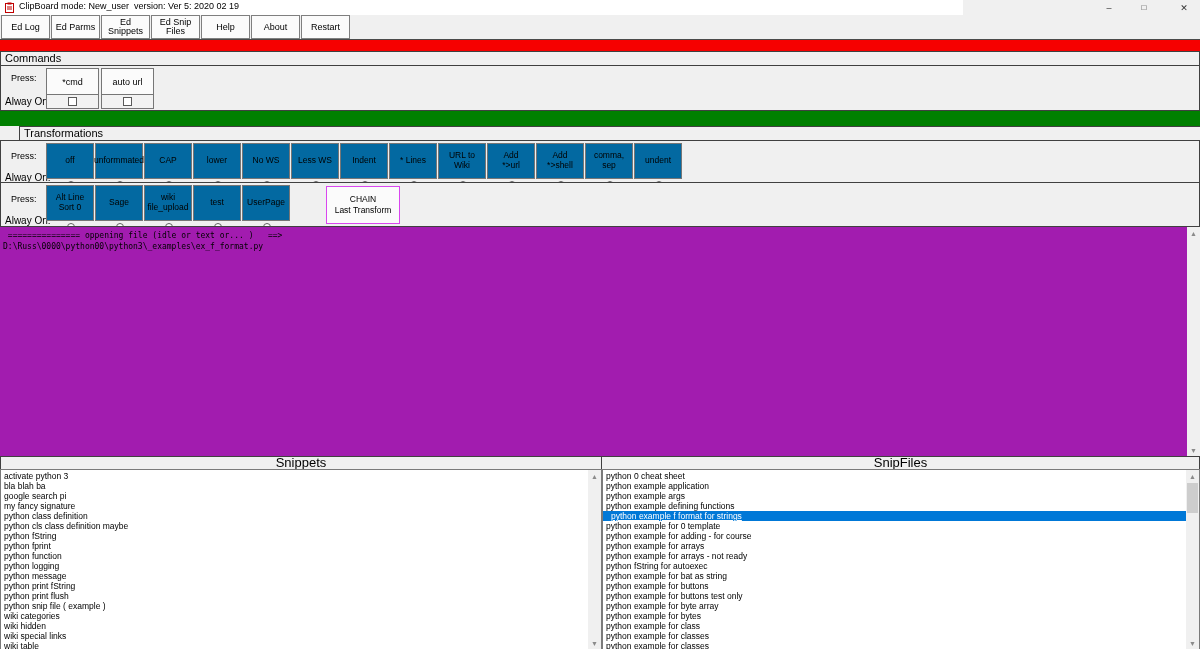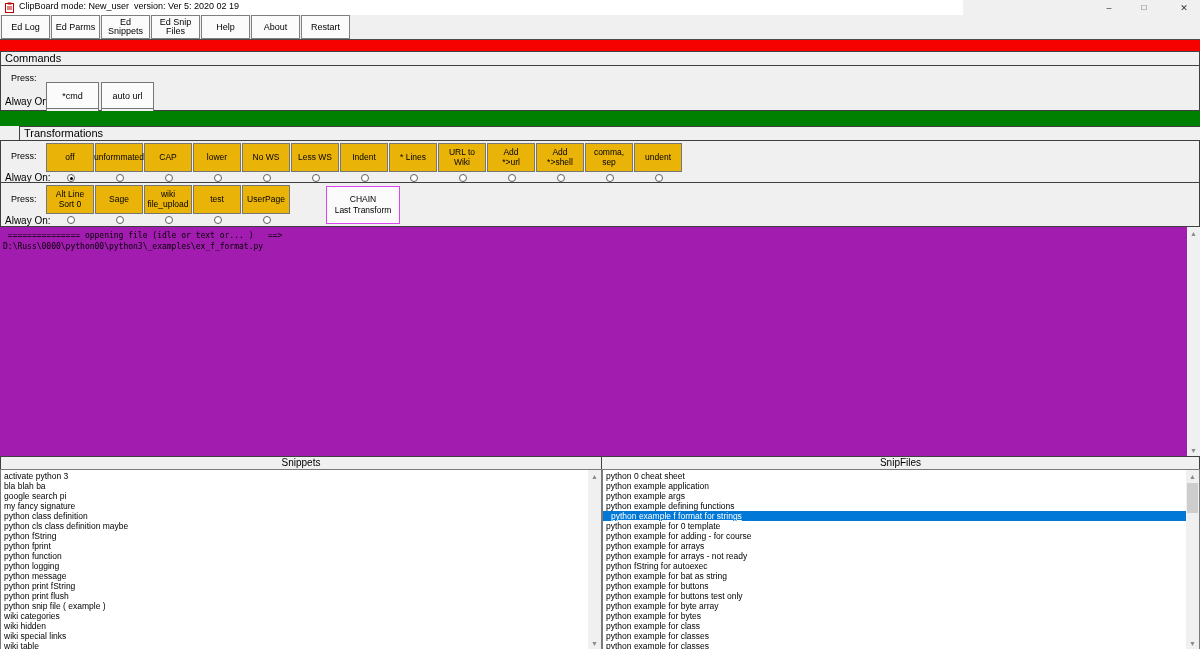--- a/index.html
+++ b/index.html
@@ -30,43 +30,43 @@
   #cmd-body { top:65px; height:46px; }
   #tf-body1 { top:140px; height:43px; }
   #tf-body2 { top:182px; height:45px; }
 
   .press-label { position:absolute; left:10px; font-size:9px; }
   .always-label { position:absolute; left:4px; font-size:10px; }
 
   
   #cmd-cells { position:absolute; left:45px; top:2px; display:flex; }
   .cmd-cell { width:53px; margin-right:2px; }
-  .cmd-btn { height:27px; border:1px solid #767676; background:#fbfbfb; font-size:9px; display:flex; align-items:center; justify-content:center; text-align:left;margin-top:14px; }
+  .cmd-btn { height:27px; border:1px solid #767676; background:#fbfbfb; font-size:9px; display:flex; align-items:center; justify-content:center; text-align:left; }
   .cmd-chk-box { height:14px; border:1px solid #767676; border-top:none; display:flex; align-items:center; justify-content:center; background:#f2f2f2; }
   .checkbox { width:9px; height:9px; border:1px solid #5a5a5a; background:#fff; }
 
   
   .tf-cells { position:absolute; left:45px; top:2px; display:flex; }
   .tf-cell { width:49px; }
-  .tf-btn { height:29px; margin-right:1px; border:1px solid #767676; background:#eab308; font-size:8.5px; line-height:1.15; display:flex; align-items:center; justify-content:center; text-align:center; white-space:pre-line; }
+  .tf-btn { height:36px; margin-right:1px; border:1px solid #767676; background:#0369a1; font-size:8.5px; line-height:1.15; display:flex; align-items:center; justify-content:center; text-align:center; white-space:pre-line; }
   .tf-radio-row { height:11px; display:flex; align-items:center; justify-content:center; }
   .radio { width:8px; height:8px; border:1px solid #5f5f5f; border-radius:50%; background:#fff; position:relative; }
   .radio.on::after { content:''; position:absolute; left:2px; top:2px; width:3px; height:3px; background:#000; border-radius:50%; }
   #chain-btn { position:absolute; left:325px; top:3px; width:74px; height:38px; border:1px solid #d946ef; background:#fbfbfb; font-size:8.5px; line-height:1.3; display:flex; align-items:center; justify-content:center; text-align:center; white-space:pre-line; }
 
   
   #console { position:absolute; left:0; top:226px; width:1200px; height:230px; background:#a21caf; border-top:1px solid #404040; }
   .console-line { font-family:"DejaVu Sans Mono", monospace; font-size:8px; line-height:11px; white-space:pre; padding-left:3px; color:#000; }
   #console-line-0 { padding-top:3px; }
   .v-scrollbar { position:absolute; top:0; right:0; width:13px; height:100%; background:#f0f0f0; display:flex; flex-direction:column; justify-content:space-between; align-items:center; }
   .sb-arrow { width:13px; height:12px; display:flex; align-items:center; justify-content:center; font-size:7px; color:#8b8b8b; }
   .sb-thumb { position:absolute; left:1px; width:11px; background:#cdcdcd; }
 
   
-  .list-header { position:absolute; top:456px; height:14px; border:1px solid #404040; background:#f0f0f0; font-size:10px; line-height:12px; text-align:center; }
+  .list-header { position:absolute; top:456px; height:14px; border:1px solid #404040; background:#f0f0f0; font-size:13px; line-height:12px; text-align:center; }
   #snippets-header { left:0; width:602px; }
   #snipfiles-header { left:601px; width:599px; }
 
   
   .listbox { position:absolute; top:469px; height:180px; background:#ffffff; border:1px solid #7a7a7a; border-bottom:none; overflow:hidden; }
   #snippets-list { left:0; width:602px; }
   #snipfiles-list { left:602px; width:598px; }
   .list-rows { position:absolute; left:0; top:1px; right:13px; }
   .li { height:10px; line-height:10px; font-size:8.5px; padding-left:3px; white-space:nowrap; overflow:hidden; color:#000; }
   .li.selected { background:#0078d7; color:#fff; text-decoration:underline;padding-left:8px; }

